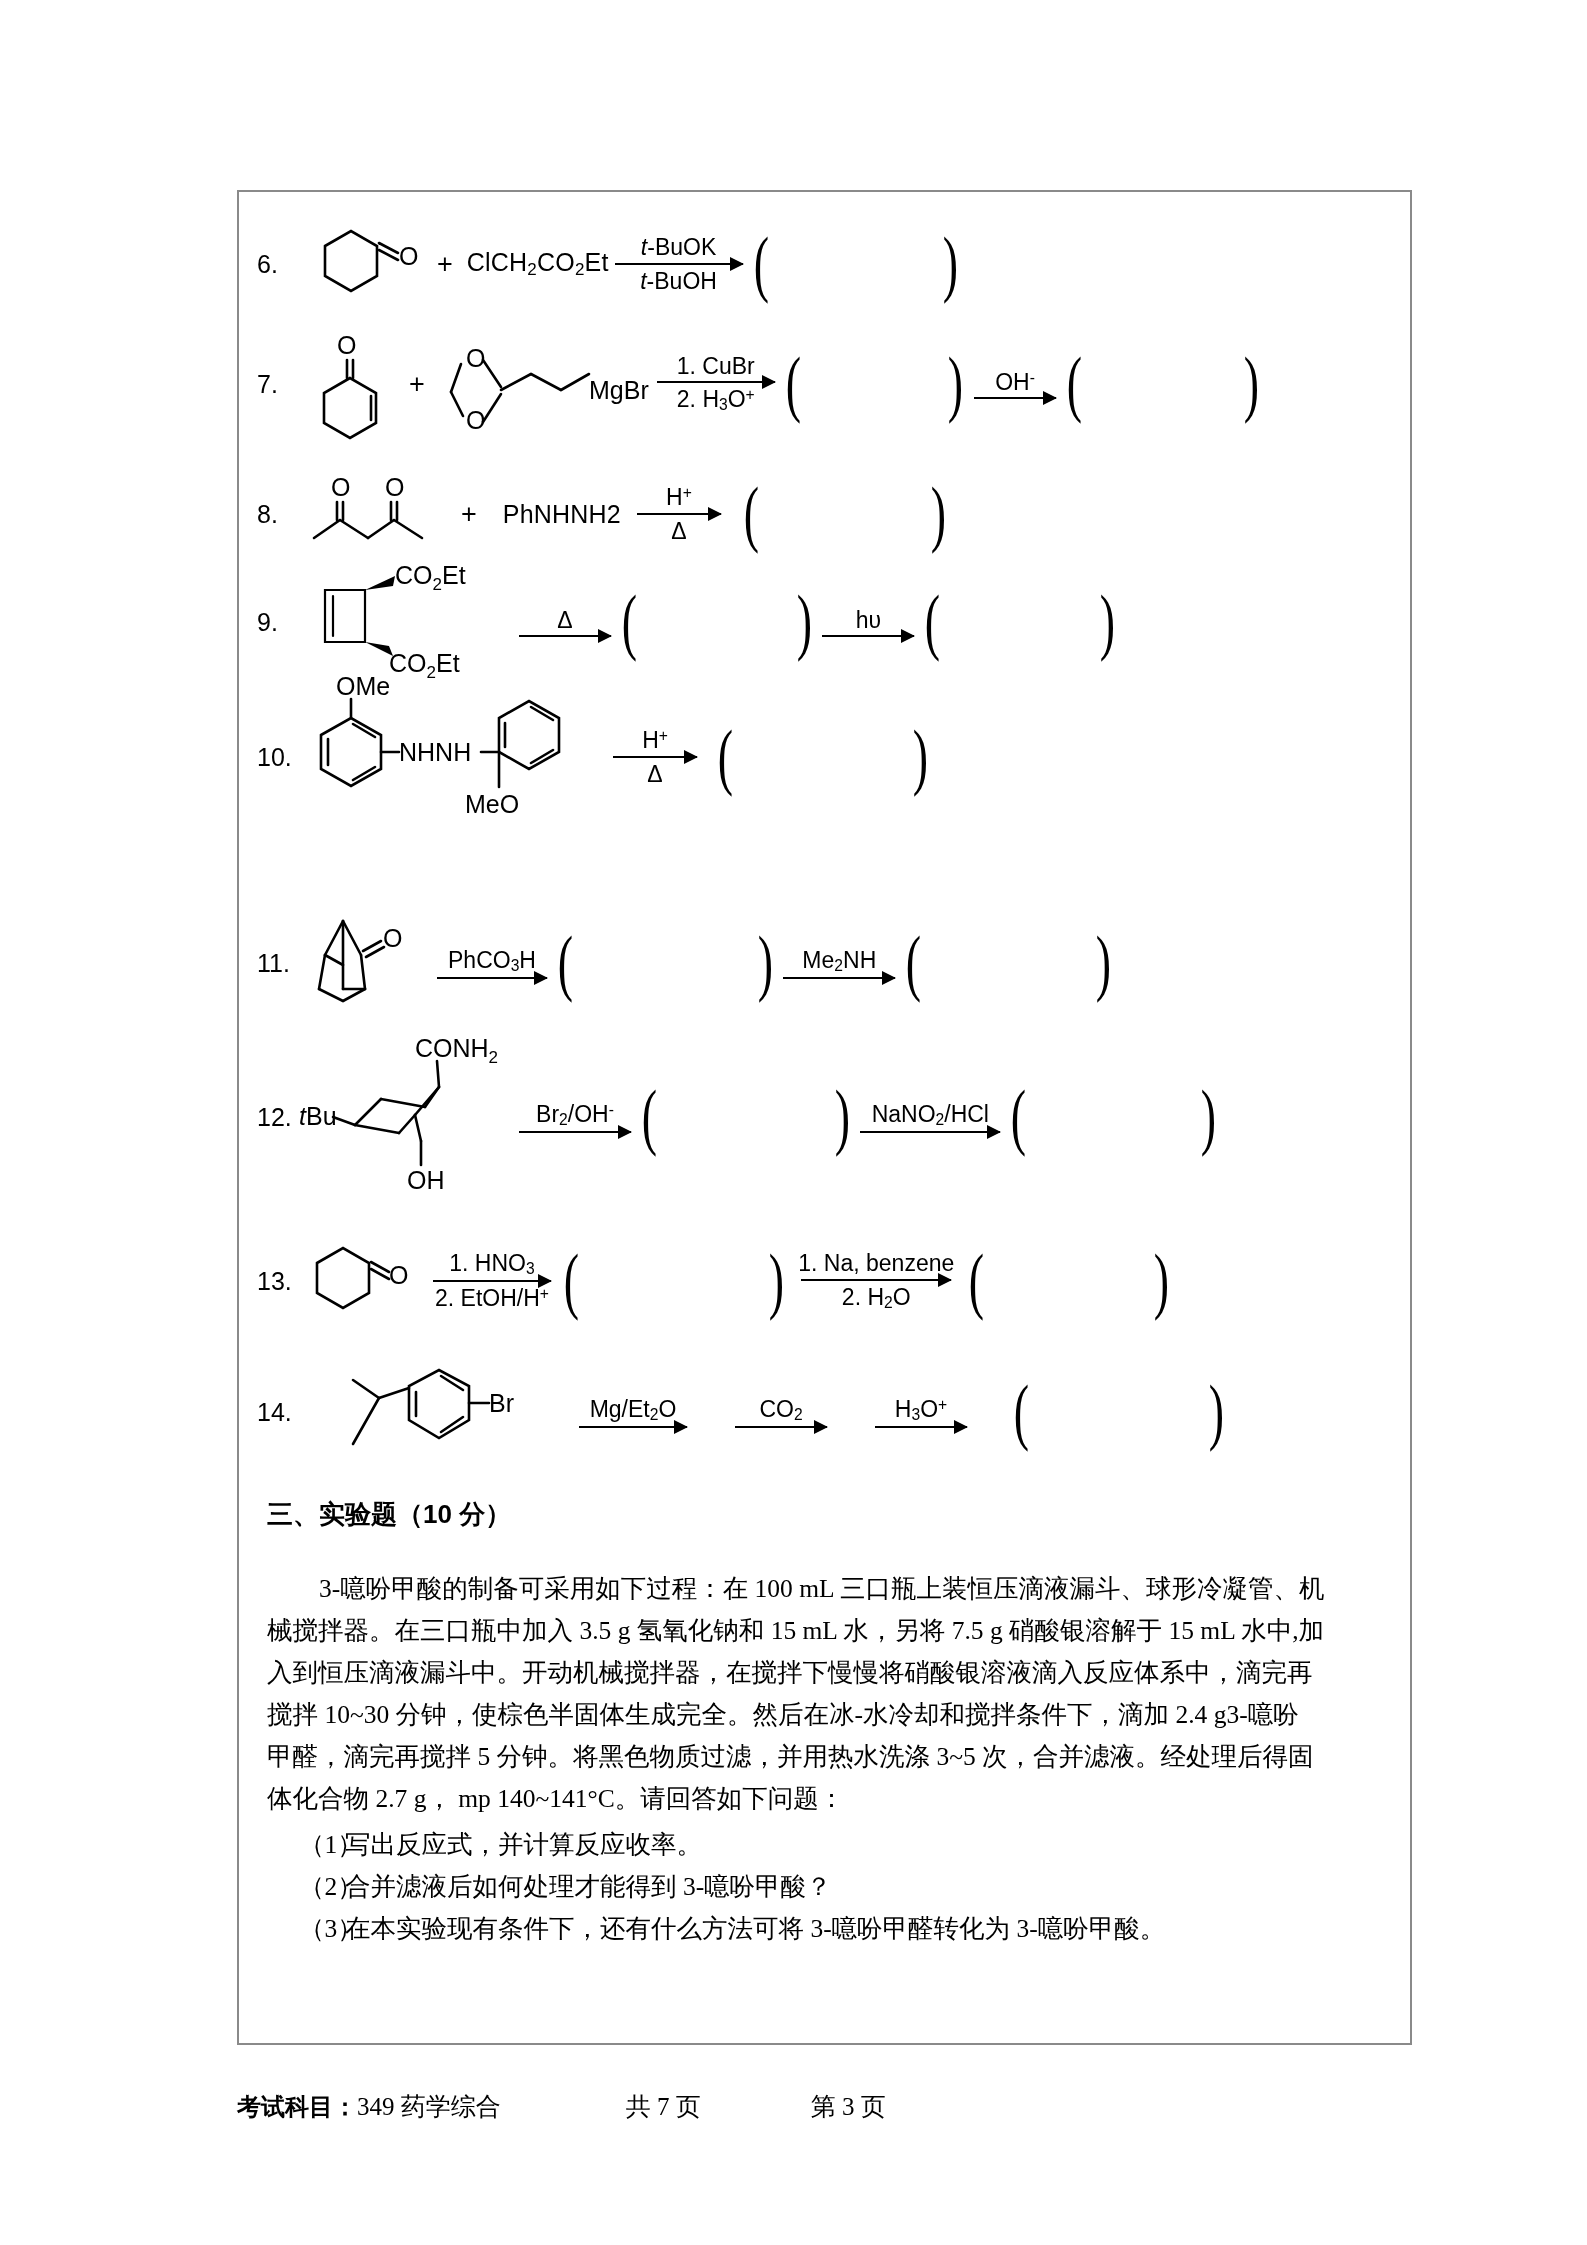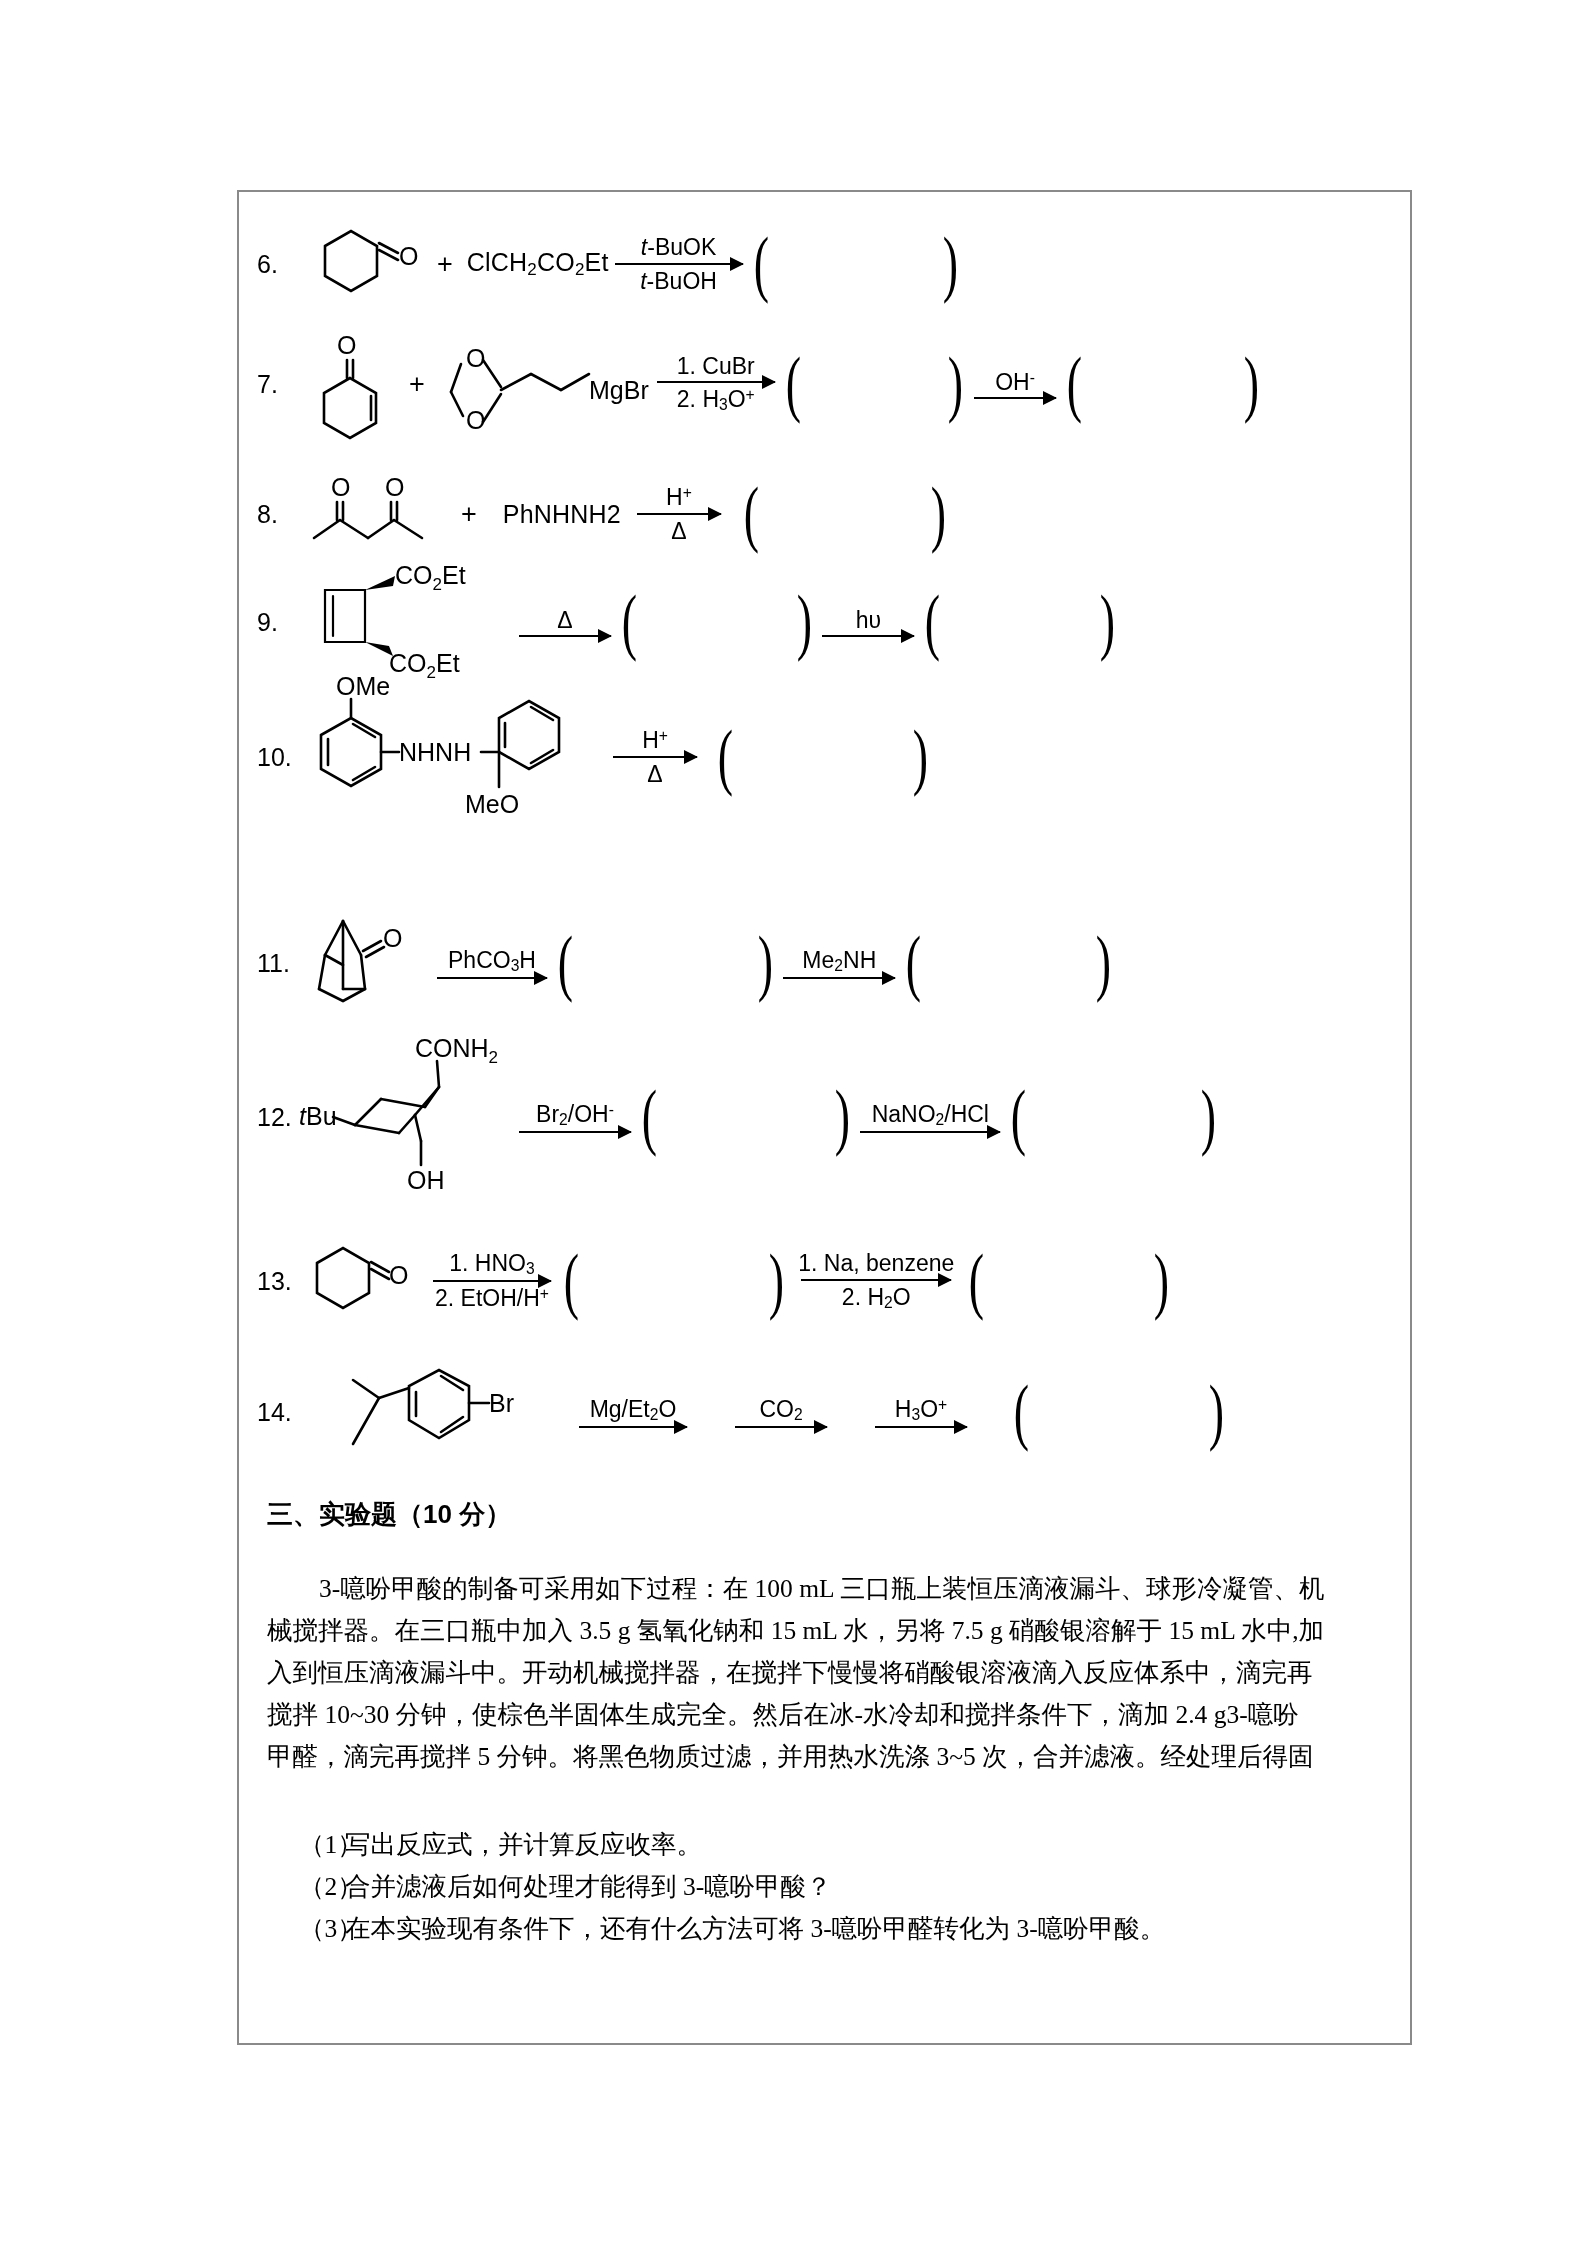--- a/index.html
+++ b/index.html
@@ -504,30 +504,39 @@
       </div>
 
       <div class="sec-title" style="top:1305px;">三、实验题（10 分）</div>
 
       <div class="para" style="top:1376px;">
         <span class="ind"></span><span>3-噫吩甲酸的制备可采用如下过程：在 100 mL 三口瓶上装恒压滴液漏斗、球形冷凝管、机</span><br>
         <span>械搅拌器。在三口瓶中加入 3.5 g 氢氧化钠和 15 mL 水，另将 7.5 g 硝酸银溶解于 15 mL 水中,加</span><br>
         <span>入到恒压滴液漏斗中。开动机械搅拌器，在搅拌下慢慢将硝酸银溶液滴入反应体系中，滴完再</span><br>
         <span>搅拌 10~30 分钟，使棕色半固体生成完全。然后在冰-水冷却和搅拌条件下，滴加 2.4 g3-噫吩</span><br>
         <span>甲醛，滴完再搅拌 5 分钟。将黑色物质过滤，并用热水洗涤 3~5 次，合并滤液。经处理后得固</span><br>
+        <span>体化合物 2.7 g，  mp 140~141°C。请回答如下问题：</span>
       </div>
 
       <div class="qlist" style="top:1632px;">
         <span class="q">
           <span class="qn">（1）</span><span>写出反应式，并计算反应收率。</span>
         </span>
         <span class="q">
           <span class="qn">（2）</span><span>合并滤液后如何处理才能得到 3-噫吩甲酸？</span>
         </span>
         <span class="q">
           <span class="qn">（3）</span><span>在本实验现有条件下，还有什么方法可将 3-噫吩甲醛转化为 3-噫吩甲酸。</span>
         </span>
       </div>
 
     </div>
   </div>
 
+  <div class="footer">
+    <span class="fsub">考试科目：</span>
+    <span>349 药学综合</span>
+    <span class="fgap1"></span>
+    <span>共 7 页</span>
+    <span class="fgap2"></span>
+    <span>第 3 页</span>
+  </div>
 </div>
 
 </body></html>

